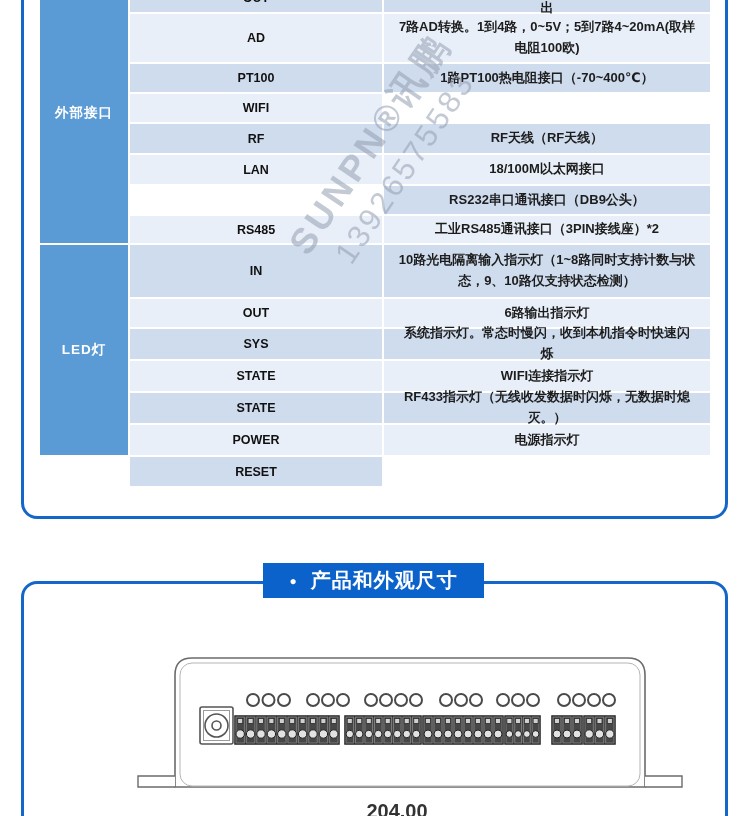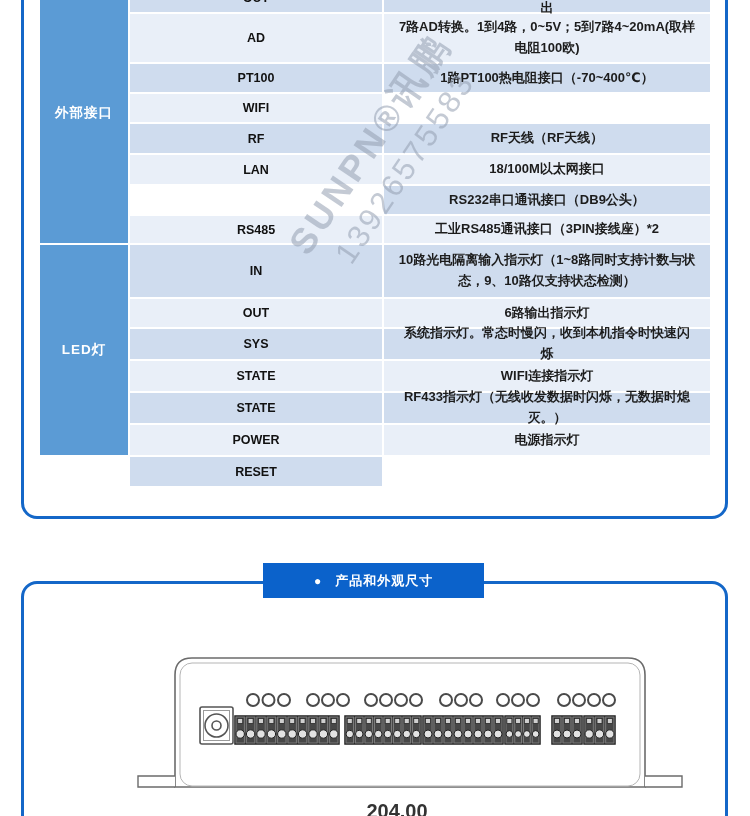--- a/index.html
+++ b/index.html
@@ -23,21 +23,21 @@
   
   .watermark{position:absolute;left:250px;top:112px;width:270px;z-index:3;pointer-events:none;
     transform:rotate(-56deg);transform-origin:center;text-align:center;
     color:rgba(147,159,176,0.55);}
   .watermark .wm1{font-size:36px;font-weight:bold;letter-spacing:4px;white-space:nowrap;}
   .watermark .wm2{font-size:31px;letter-spacing:3px;white-space:nowrap;}
   
   .section-bar{position:absolute;left:263px;top:563px;width:221px;height:35px;background:#0b62cb;
     z-index:4;display:flex;align-items:center;justify-content:center;gap:14px;color:#fff;}
   .section-bar .dot{font-size:12px;line-height:1;}
-  .section-bar .ttl{font-size:13px;font-weight:bold;letter-spacing:1px;}
+  .section-bar .ttl{font-size:20px;font-weight:bold;letter-spacing:1px;}
   
   #devsvg{position:absolute;left:130px;top:648px;z-index:2;}
 </style>
 </head>
 <body>
 
 <div class="page">
 
   <div class="frame" id="frame-specs"></div>
 

